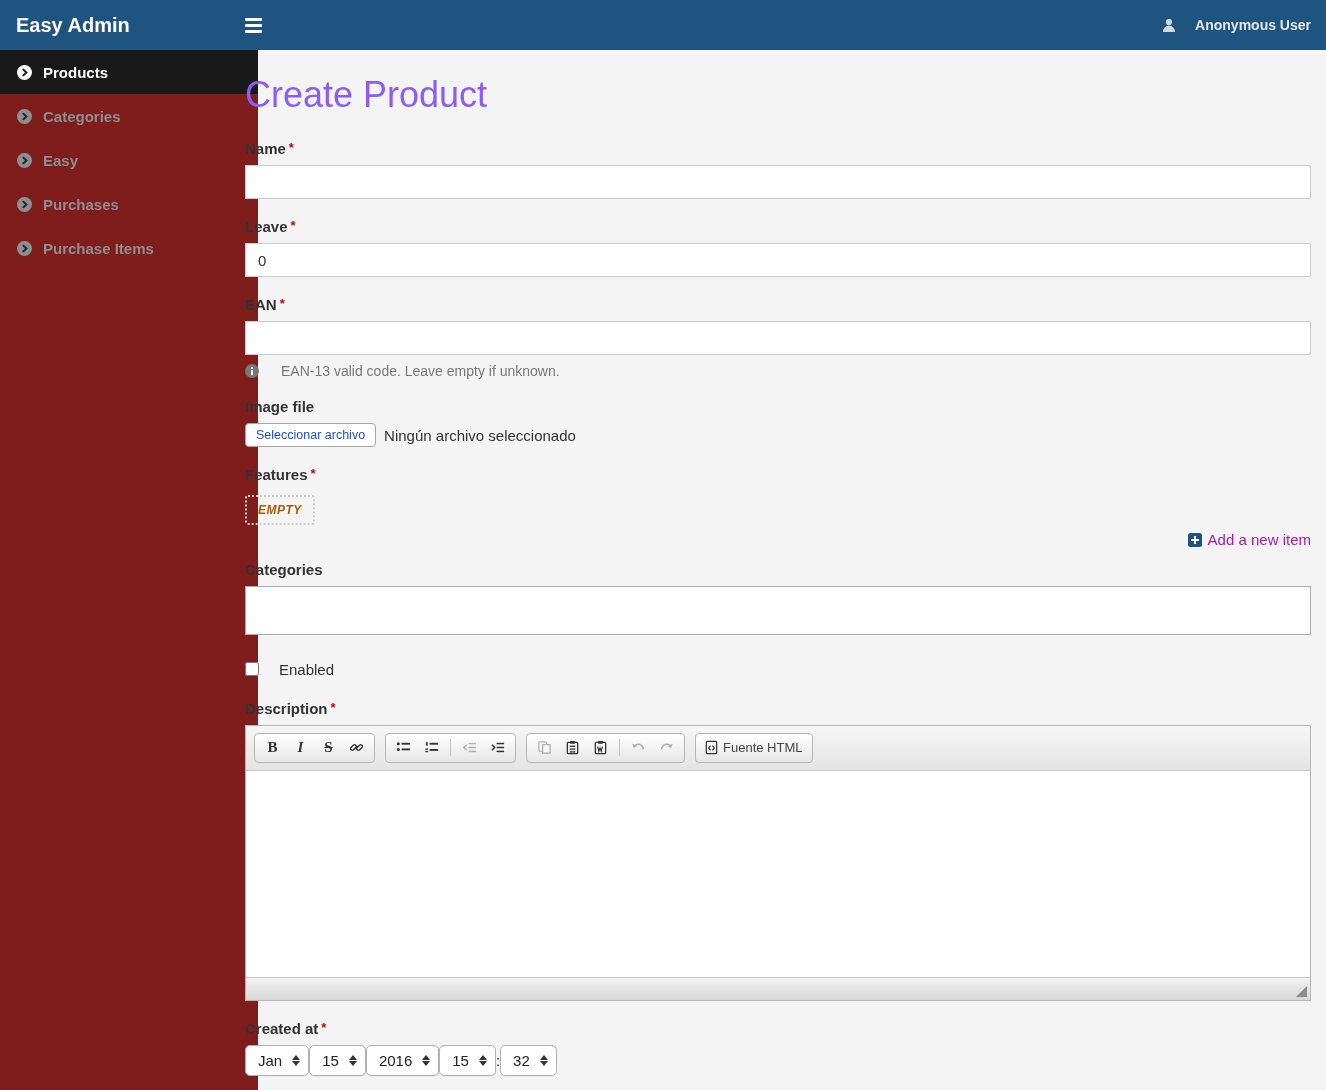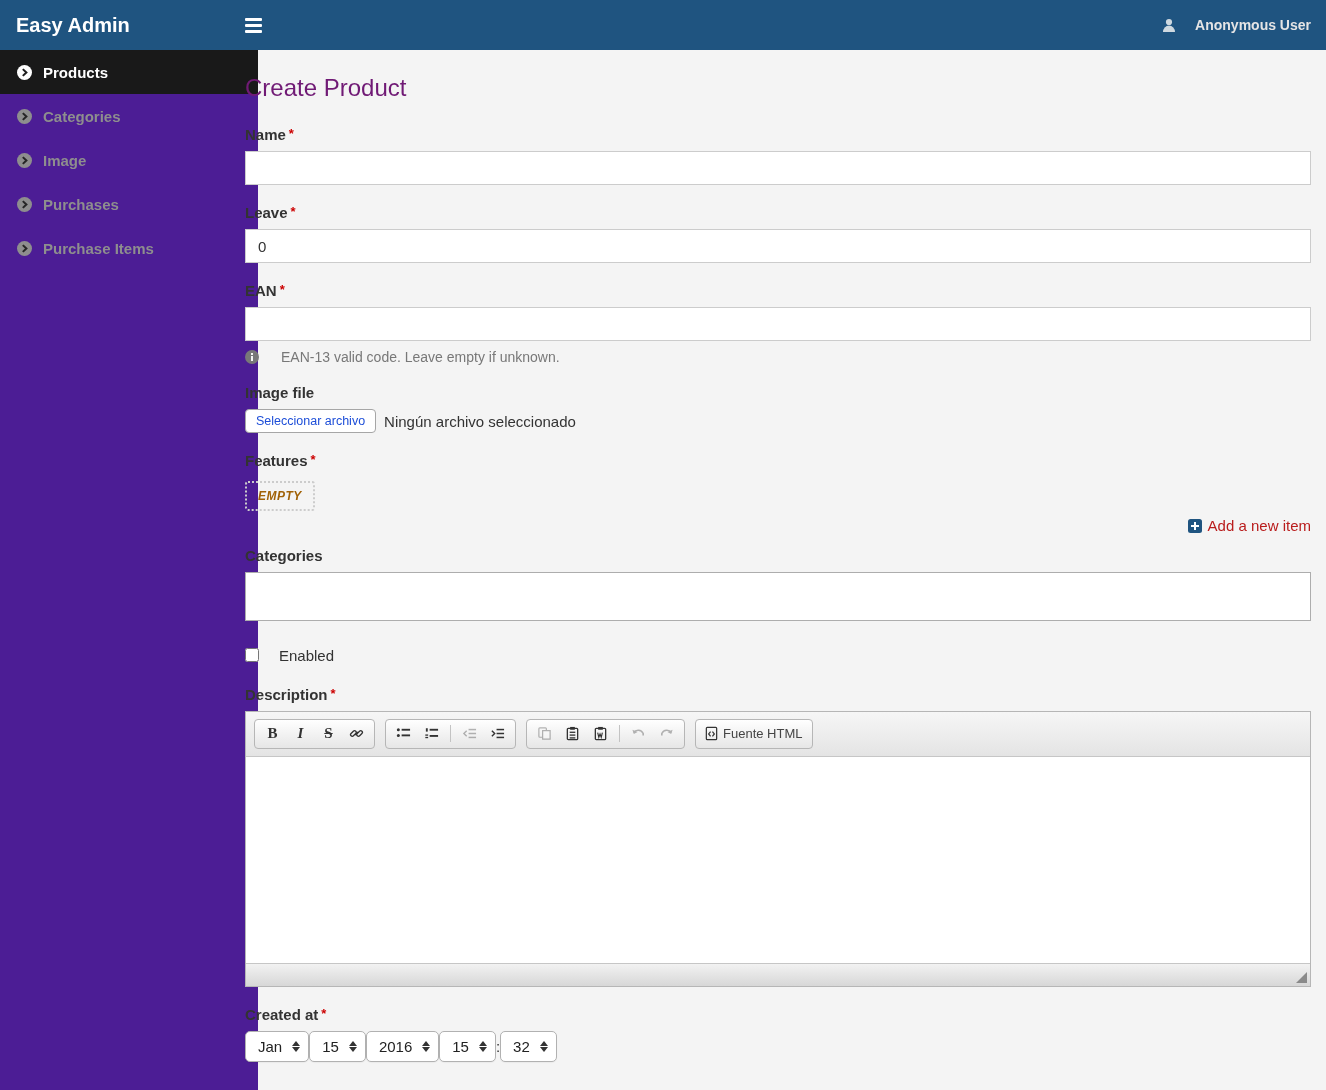--- a/index.html
+++ b/index.html
@@ -7,21 +7,21 @@
   body {
     font-family: "Liberation Sans", sans-serif;
     background:#f4f4f4;
     position:relative;
     overflow:hidden;
   }
 
   
   .sidebar {
     position:absolute; left:0; top:0; width:258px; height:1090px;
-    background:#4c1d95;
+    background:#7f1d1d;
   }
   .sidebar-header {
     height:50px; background:#1f5480; color:#fff;
     font-size:20px; font-weight:bold;
     display:flex; align-items:center; padding:0 16px;
   }
   .menu { list-style:none; }
   .menu-item {
     height:44px; display:flex; align-items:center; gap:11px;
     padding:16px 17px; color:#8e8e8e; font-size:15px; font-weight:bold;
@@ -36,21 +36,21 @@
     background:#1f5480; display:flex; align-items:center;
     padding:0 15px; justify-content:space-between;
   }
   .hamburger { width:17px; cursor:pointer; }
   .hamburger span { display:block; height:3px; background:#fff; margin-bottom:3px; border-radius:1px; }
   .hamburger span:last-child { margin-bottom:0; }
   .topbar-user { display:flex; align-items:center; gap:19px; color:#e5e5e5; font-weight:bold; font-size:14px; }
 
   
   .main { position:absolute; left:230px; right:0; top:50px; padding:12px 15px 0 15px; }
-  .page-title { font-size:24px; font-weight:400; color:#701a75; margin:12px 0 24px 0; }
+  .page-title { font-size:36px; font-weight:400; color:#8b5cf6; margin:12px 0 24px 0; }
 
   .form-group { margin-bottom:19px; }
   .field-label { display:block; font-size:15px; font-weight:bold; color:#333; margin-bottom:8px; }
   .req { color:#cc0000; font-size:13px; margin-left:3px; vertical-align:text-top; }
 
   .text-input {
     width:100%; height:34px; border:1px solid #ccc; background:#fff;
     font-size:15px; padding:6px 12px; color:#333; border-radius:0;
     font-family:"Liberation Sans", sans-serif;
   }
@@ -65,21 +65,21 @@
   .file-status { font-size:15px; color:#333; }
 
   .empty-badge {
     display:inline-block; border:2px dotted #ccc; border-radius:3px;
     color:#a16207; font-size:12px; font-weight:bold; letter-spacing:.5px;
     padding:6px 11px;
     font-style:italic;
   }
   .add-item-row { text-align:right; margin-top:6px; margin-bottom:10px; }
   .add-item-link {
-    color:#b91c1c; font-size:15px; text-decoration:none;
+    color:#a21caf; font-size:15px; text-decoration:none;
     display:inline-flex; align-items:center; gap:6px; cursor:pointer;
   }
 
   .multi-select {
     width:100%; height:49px; background:#fff; border:1px solid #adadad; cursor:pointer;
   }
 
   .checkbox-row { display:flex; align-items:center; gap:20px; margin:26px 0 22px 0; font-size:15px; color:#333; }
   .checkbox-row input { width:14px; height:14px; }
 
@@ -144,21 +144,21 @@
           <circle cx="8" cy="8" r="8" fill="currentColor"></circle>
           <path d="M6.2 4.4 L10 8 L6.2 11.6" stroke="#262626" stroke-width="2.2" fill="none"></path>
         </svg>
       <span>Categories</span>
     </li>
     <li class="menu-item">
       <svg class="menu-icon" viewBox="0 0 16 16">
           <circle cx="8" cy="8" r="8" fill="currentColor"></circle>
           <path d="M6.2 4.4 L10 8 L6.2 11.6" stroke="#262626" stroke-width="2.2" fill="none"></path>
         </svg>
-      <span>Image</span>
+      <span>Easy</span>
     </li>
     <li class="menu-item">
       <svg class="menu-icon" viewBox="0 0 16 16">
           <circle cx="8" cy="8" r="8" fill="currentColor"></circle>
           <path d="M6.2 4.4 L10 8 L6.2 11.6" stroke="#262626" stroke-width="2.2" fill="none"></path>
         </svg>
       <span>Purchases</span>
     </li>
     <li class="menu-item">
       <svg class="menu-icon" viewBox="0 0 16 16">

